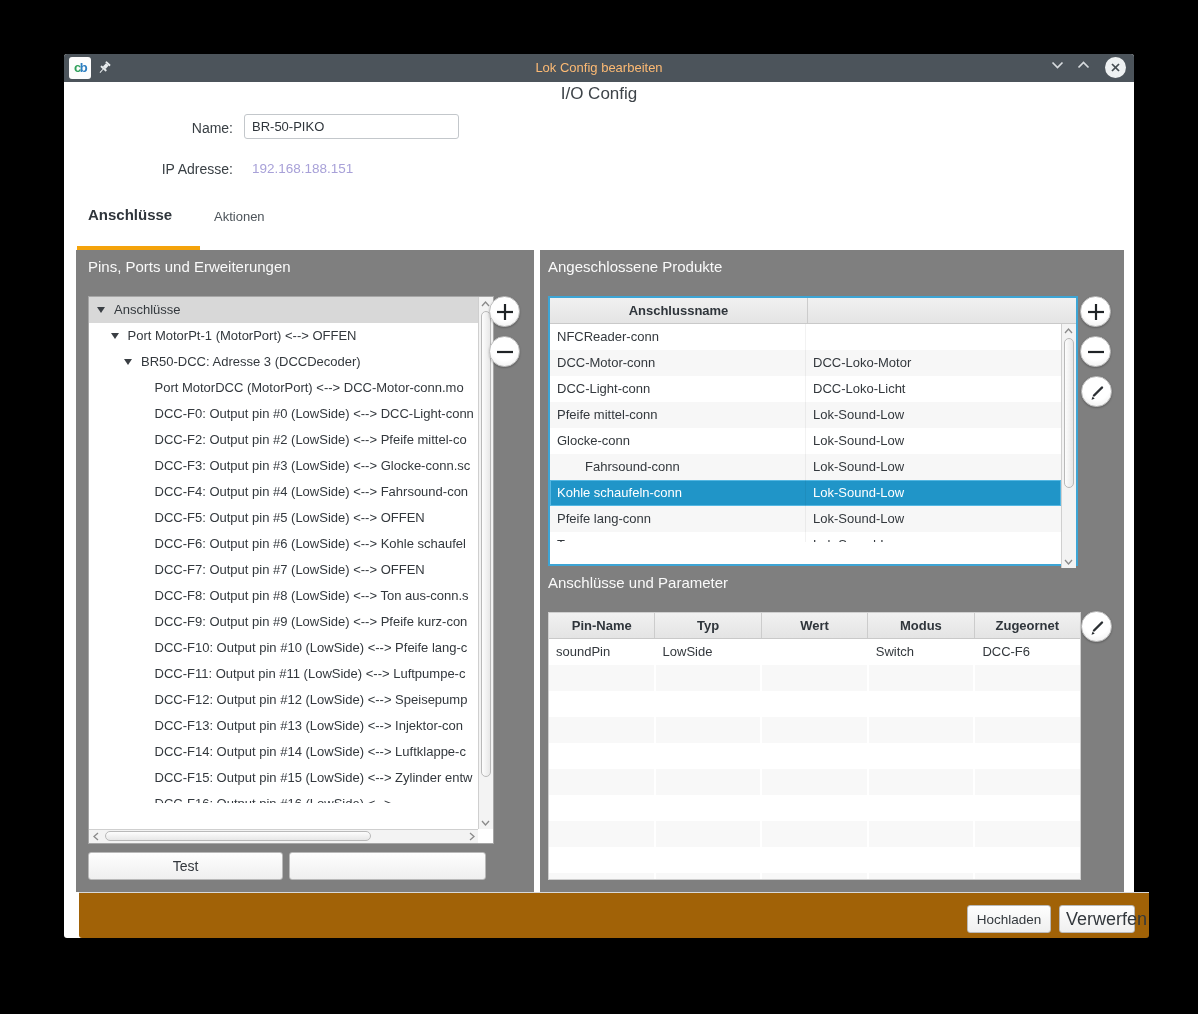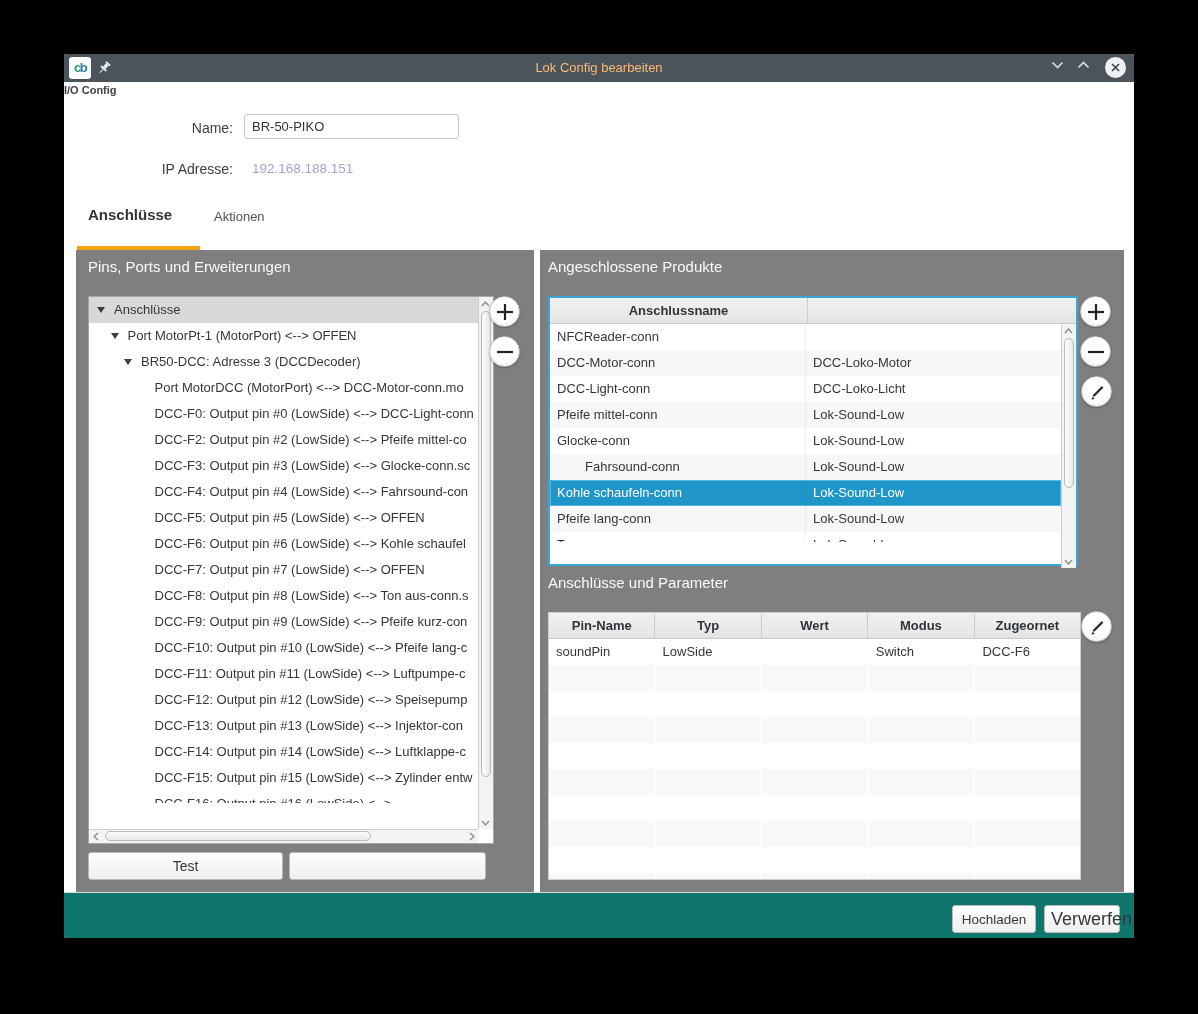--- a/index.html
+++ b/index.html
@@ -8,21 +8,21 @@
   
   .titlebar{position:absolute;left:0;top:0;width:100%;height:28px;background:#4c545b;border-radius:3px 3px 0 0;}
   .app-logo{position:absolute;left:5px;top:3px;width:22px;height:22px;background:#fdfdfd;border-radius:3px;text-align:center;line-height:22px;font-weight:bold;font-size:13px;letter-spacing:-1.5px;}
   .app-logo .c1{color:#2fa05a;} .app-logo .c2{color:#2e7fc2;}
   .pin-ic{position:absolute;left:33px;top:6px;}
   .tb-title{position:absolute;left:0;right:0;top:0;height:28px;line-height:28px;text-align:center;color:#fdba74;font-size:13px;}
   .tb-ctrl{position:absolute;top:7px;width:17px;height:14px;cursor:pointer;}
   .tb-min{right:66px;} .tb-max{right:40px;}
   .tb-close{position:absolute;right:8px;top:3px;width:21px;height:21px;border-radius:50%;background:#eef1f2;}
   
-  .heading{position:absolute;left:0;right:0;top:30px;font-size:11px;font-weight:bold;color:#3e4449;}
+  .heading{position:absolute;left:0;right:0;top:30px;text-align:center;font-size:17px;font-weight:normal;color:#3e4449;}
   .lbl{position:absolute;left:60px;width:109px;text-align:right;font-size:14px;color:#3a4045;}
   .lbl-name{top:66px;} .lbl-ip{top:107px;}
   .name-input{position:absolute;left:180px;top:60px;width:206px;height:23px;border:1px solid #c3c7cb;border-radius:3px;padding:0 0 0 7px;font-size:13px;color:#2f353b;font-family:inherit;background:#fff;outline:none;}
   .ip-value{position:absolute;left:188px;top:107px;font-size:13.5px;color:#a8a1d8;}
   
   .tab-a{position:absolute;left:24px;top:152px;font-size:15px;font-weight:bold;color:#2f353b;cursor:pointer;}
   .tab-b{position:absolute;left:150px;top:155px;font-size:13px;color:#4d545a;cursor:pointer;}
   .tab-underline{position:absolute;left:13px;top:192px;width:123px;height:4px;background:#f4a30b;}
   
   .panel{position:absolute;top:196px;height:642px;background:#7f7f7f;}
@@ -59,21 +59,21 @@
   .prod-cell{padding-left:7px;box-sizing:border-box;white-space:nowrap;overflow:hidden;border-right:1px solid rgba(0,0,0,0.05);}
   .ta-vsb{height:244px;top:26px;}
   
   .table-b{position:absolute;left:8px;top:362px;width:533px;height:268px;background:#fff;border:1px solid #cfcfcf;box-sizing:border-box;overflow:hidden;}
   .tb-rows{position:absolute;left:0;top:26px;width:531px;height:240px;overflow:hidden;}
   .param-row{display:flex;height:26px;line-height:26px;font-size:13px;color:#33383d;}
   .param-row.alt{background:#f8f8f8;}
   .param-cell{flex:1;padding-left:7px;box-sizing:border-box;white-space:nowrap;overflow:hidden;border-right:2px solid #fff;}
   .param-cell:last-child{border-right:none;}
   
-  .footer{position:absolute;left:0;bottom:0;width:100%;height:46px;background:#0f766e;border-top:1px solid #d9d9d9;border-radius:0 0 3px 3px;box-sizing:border-box;}
+  .footer{position:absolute;left:15px;bottom:0;width:100%;height:46px;background:#a16207;border-top:1px solid #d9d9d9;border-radius:0 0 3px 3px;box-sizing:border-box;}
   svg{display:block;}
 </style>
 </head>
 <body>
 
 <div class="window">
 
   <div class="titlebar">
     <div class="app-logo"><span class="c1">c</span><span class="c2">b</span></div>
     <div class="pin-ic">

